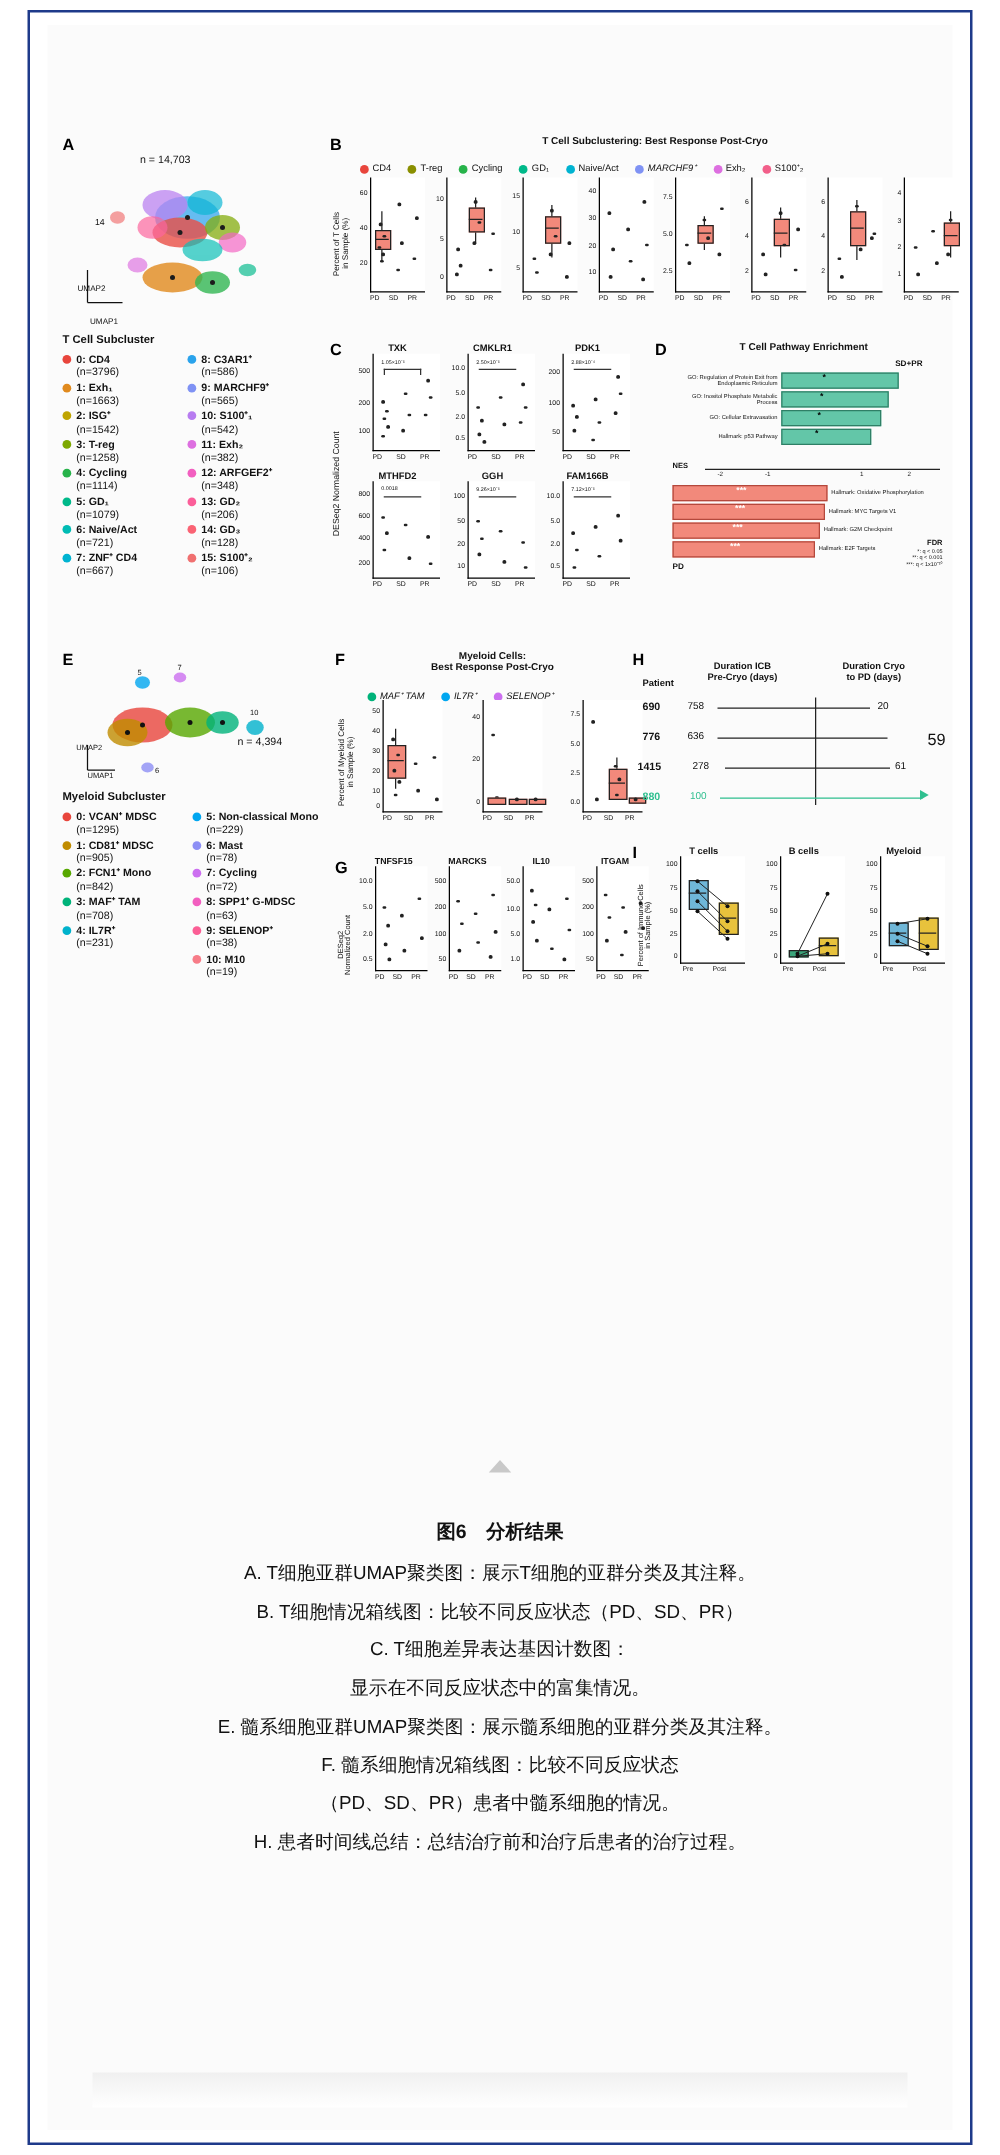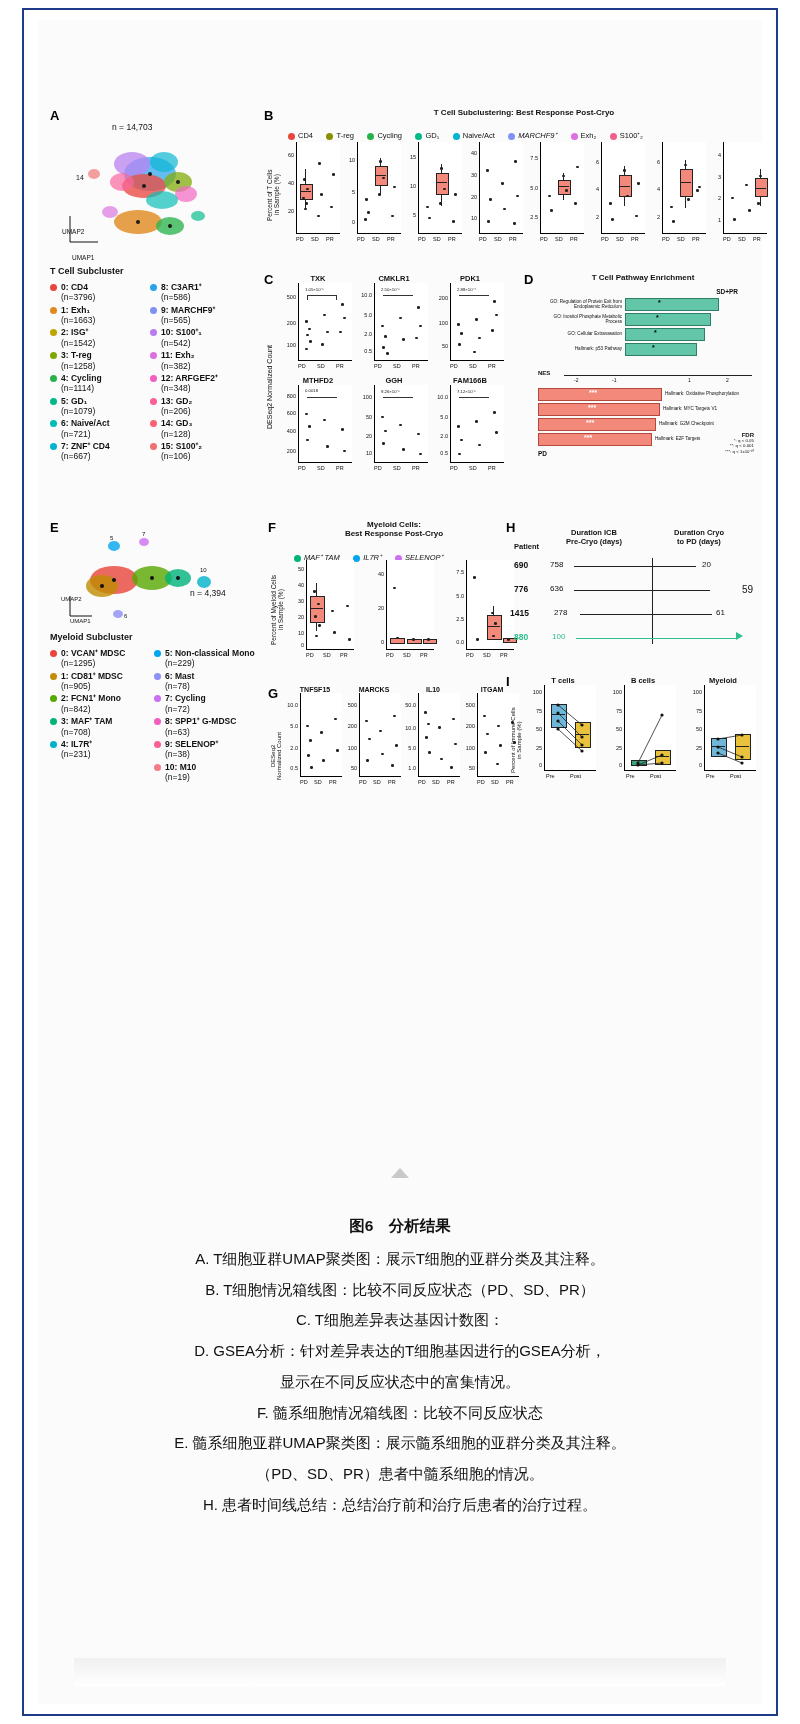--- a/index.html
+++ b/index.html
@@ -885,21 +885,21 @@
             <div style="position:absolute;left:8px;top:40px;font-size:8.5px;font-weight:bold;">690</div>
             <div style="position:absolute;left:44px;top:40px;font-size:8px;">758</div>
             <div class="tl-line" style="left:68px;top:46px;width:78px;"></div>
             <div class="tl-line" style="left:146px;top:46px;width:44px;"></div>
             <div style="position:absolute;left:196px;top:40px;font-size:8px;">20</div>
 
             <div style="position:absolute;left:8px;top:64px;font-size:8.5px;font-weight:bold;">776</div>
             <div style="position:absolute;left:44px;top:64px;font-size:8px;">636</div>
             <div class="tl-line" style="left:68px;top:70px;width:78px;"></div>
             <div class="tl-line" style="left:146px;top:70px;width:58px;"></div>
-            <div style="position:absolute;left:208px;top:64px;font-size:10px;padding-left:28px;">59</div>
+            <div style="position:absolute;left:208px;top:64px;font-size:13px;padding-left:28px;">59</div>
 
             <div style="position:absolute;left:4px;top:88px;font-size:8.5px;font-weight:bold;">1415</div>
             <div style="position:absolute;left:48px;top:88px;font-size:8px;">278</div>
             <div class="tl-line" style="left:74px;top:94px;width:72px;"></div>
             <div class="tl-line" style="left:146px;top:94px;width:60px;"></div>
             <div style="position:absolute;left:210px;top:88px;font-size:8px;">61</div>
 
             <div style="position:absolute;left:8px;top:112px;font-size:8.5px;font-weight:bold;color:#2fbf8f;">880</div>
             <div style="position:absolute;left:46px;top:112px;font-size:8px;color:#2fbf8f;">100</div>
             <div class="tl-line" style="left:70px;top:118px;width:76px;background:#2fbf8f;"></div>
@@ -1008,24 +1008,23 @@
         </div>
       </div>
 
       <div class="arrowmark"></div>
 
       <div class="caption">
         <div class="captitle">图6　分析结果</div>
         <div>A. T细胞亚群UMAP聚类图：展示T细胞的亚群分类及其注释。</div>
         <div>B. T细胞情况箱线图：比较不同反应状态（PD、SD、PR）</div>
         <div>C. T细胞差异表达基因计数图：</div>
-        <div>D. GSEA分析：针对差异表达的T细胞基因进行的GSEA分析，</div>
         <div>显示在不同反应状态中的富集情况。</div>
+        <div>E. 髓系细胞亚群UMAP聚类图：展示髓系细胞的亚群分类及其注释。</div>
         <div>F. 髓系细胞情况箱线图：比较不同反应状态</div>
-        <div>E. 髓系细胞亚群UMAP聚类图：展示髓系细胞的亚群分类及其注释。</div>
         <div>（PD、SD、PR）患者中髓系细胞的情况。</div>
         <div>H. 患者时间线总结：总结治疗前和治疗后患者的治疗过程。</div>
       </div>
 
       <div class="shadow"></div>
     </div>
   </div>
 </div>
 
 </body></html>

